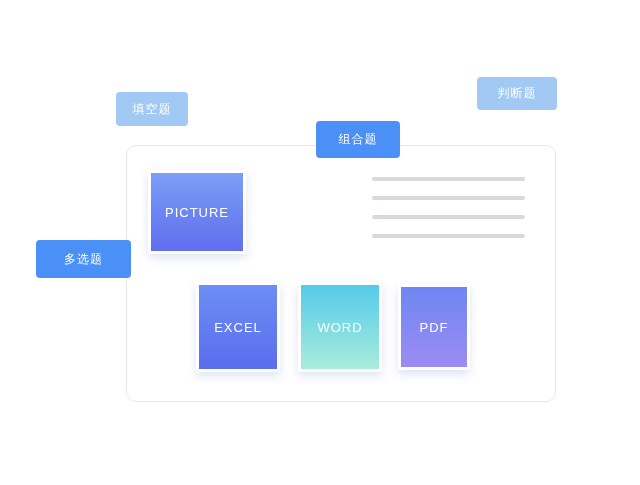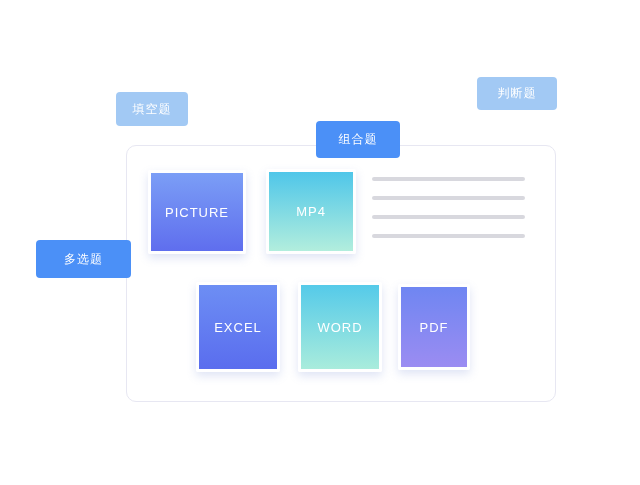--- a/index.html
+++ b/index.html
@@ -120,23 +120,20 @@
   <div class="tag dark tag-combine">
     <span>组合题</span>
   </div>
   <div class="tag dark tag-multi-select">
     <span>多选题</span>
   </div>
 
   <div class="card card-picture">
     <span>PICTURE</span>
   </div>
-  <div class="card card-mp4">
-    <span>MP4</span>
-  </div>
   <div class="card card-word">
     <span>WORD</span>
   </div>
   <div class="card card-excel">
     <span>EXCEL</span>
   </div>
   <div class="card card-pdf">
     <span>PDF</span>
   </div>
 

